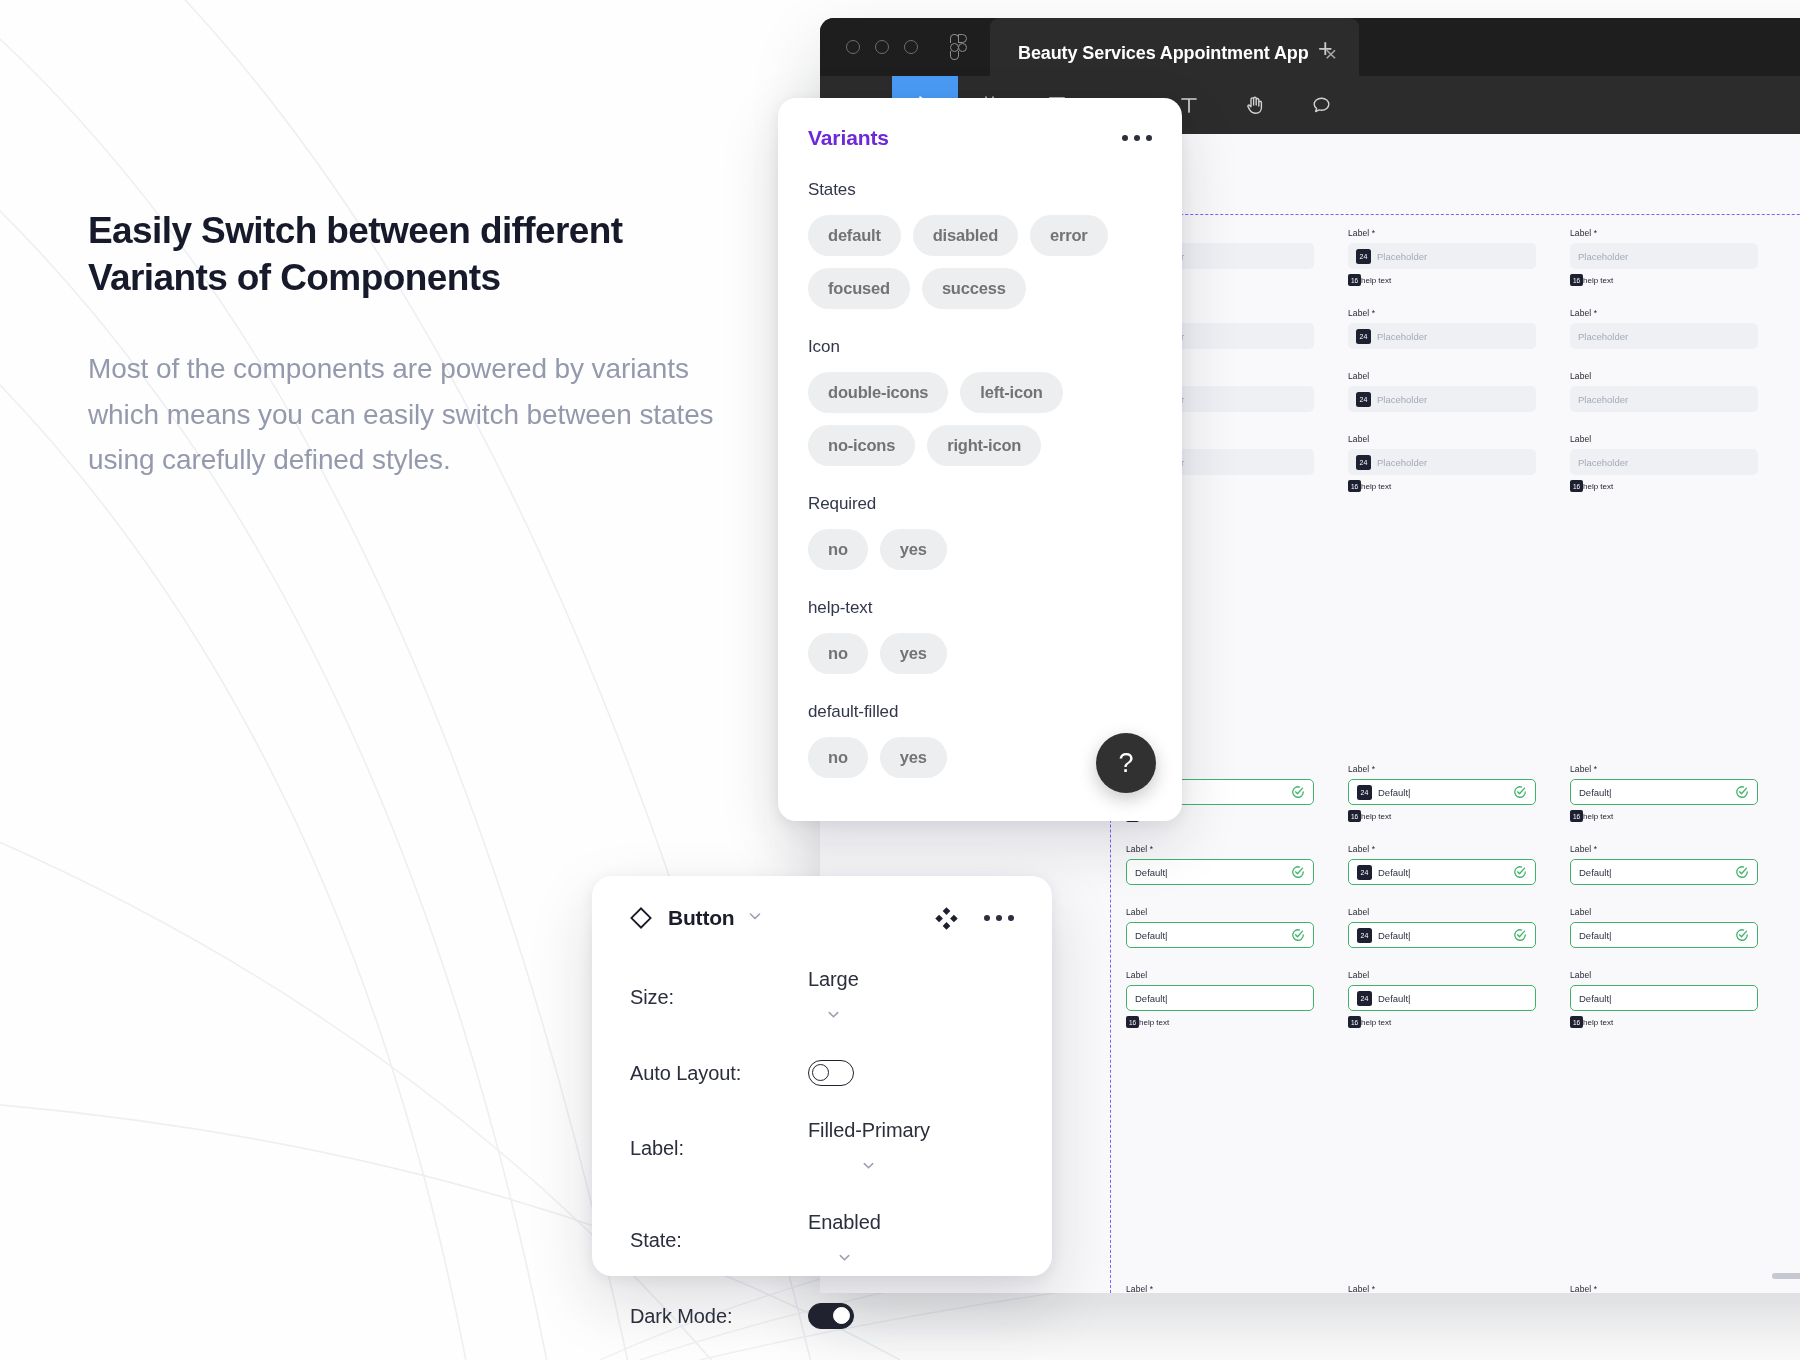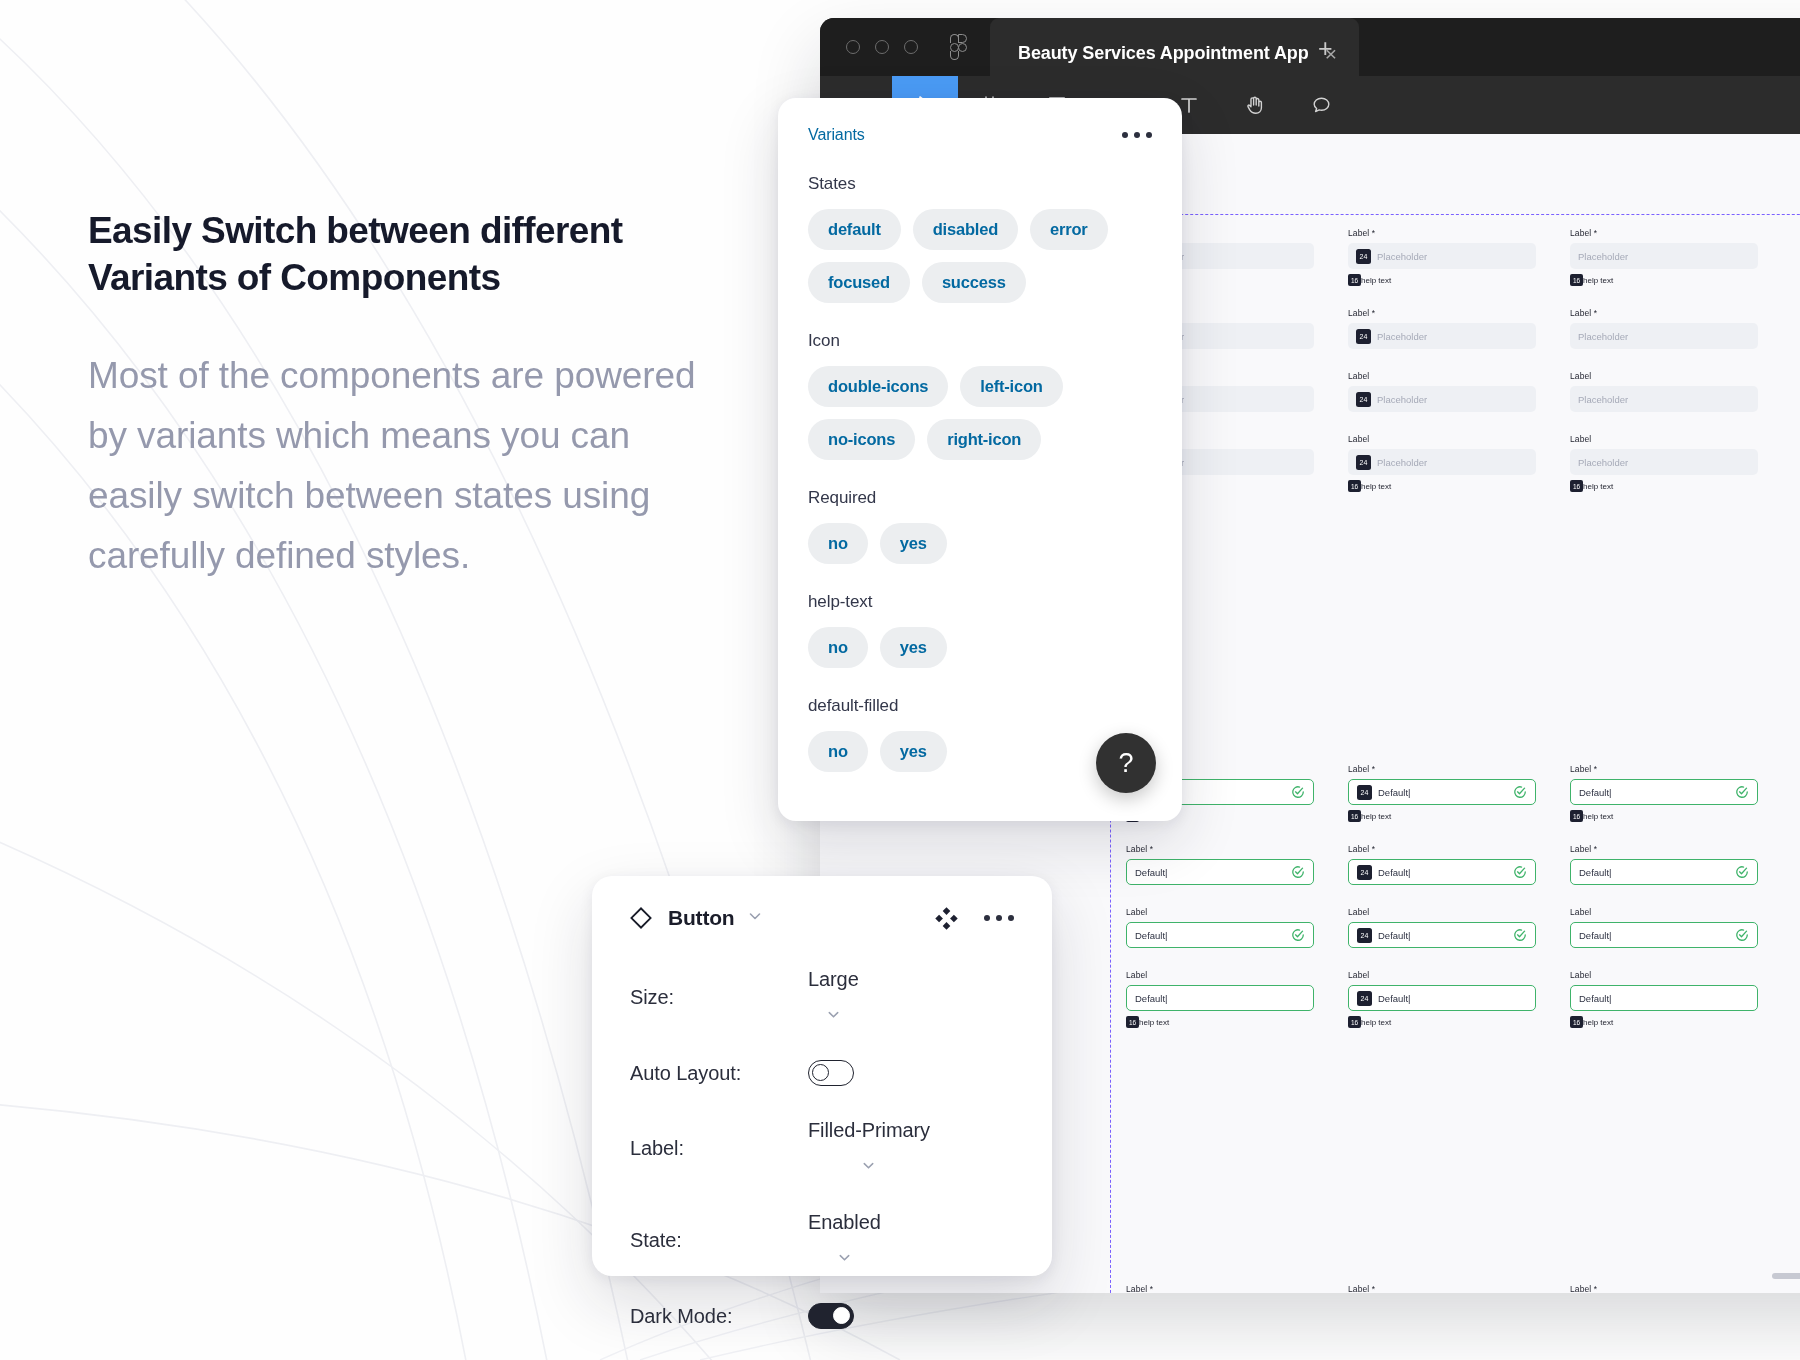--- a/index.html
+++ b/index.html
@@ -17,21 +17,21 @@
   .bg-arcs { position: absolute; inset: 0; pointer-events: none; z-index: 0; }
 
   
   .copy { position: absolute; left: 88px; top: 208px; width: 640px; z-index: 5; }
   .headline {
     font-size: 37px; line-height: 1.26; font-weight: 700;
     color: #161a2b; letter-spacing: -0.6px;
   }
   .subcopy {
     margin-top: 45px;
-    font-size: 37px; line-height: 1.62; font-weight: 400;
+    font-size: 28px; line-height: 1.62; font-weight: 400;
     color: #9599ad; letter-spacing: -0.1px;
   }
 
   
   .figma-window {
     position: absolute; left: 820px; top: 18px;
     width: 1080px; height: 1275px;
     background: #2c2c2c; border-radius: 14px 0 0 0;
     box-shadow: 0 30px 70px rgba(20,22,40,0.16);
     overflow: hidden; z-index: 2;
@@ -113,31 +113,31 @@
   }
 
   
   .variants-panel {
     position: absolute; left: 778px; top: 98px; width: 404px; height: 723px;
     background: #ffffff; border-radius: 18px;
     box-shadow: 0 22px 60px rgba(25,28,50,0.14), 0 3px 14px rgba(25,28,50,0.07);
     padding: 28px 30px 0 30px; z-index: 9;
   }
   .vp-head { display: flex; align-items: center; justify-content: space-between; }
-  .vp-title { font-size: 16px; font-weight: 400; color: #0369a1; letter-spacing: -0.1px; }
+  .vp-title { font-size: 21px; font-weight: 700; color: #6d28d9; letter-spacing: -0.1px; }
   .dots { display: flex; gap: 6px; cursor: pointer; }
   .dots i { width: 6px; height: 6px; border-radius: 50%; background: #2c2f3e; display: block; }
   .vp-group { margin-top: 28px; }
   .vp-group:first-of-type { margin-top: 30px; }
   .vp-grouplabel { font-size: 17px; color: #33374a; margin-bottom: 15px; letter-spacing: -0.1px; }
   .chiprow { display: flex; flex-wrap: wrap; gap: 12px; }
   .chip {
     background: #eceef0; border-radius: 999px;
     padding: 11px 20px; font-size: 16.5px; font-weight: 700;
-    color: #0369a1; letter-spacing: -0.2px; cursor: pointer;
+    color: #737373; letter-spacing: -0.2px; cursor: pointer;
     white-space: nowrap;
   }
   .help-fab {
     position: absolute; right: 26px; bottom: 28px;
     width: 60px; height: 60px; border-radius: 50%; background: #313131;
     color: #ffffff; font-size: 27px; font-weight: 400;
     display: flex; align-items: center; justify-content: center; cursor: pointer;
     box-shadow: 0 6px 18px rgba(0,0,0,0.22);
   }
 

